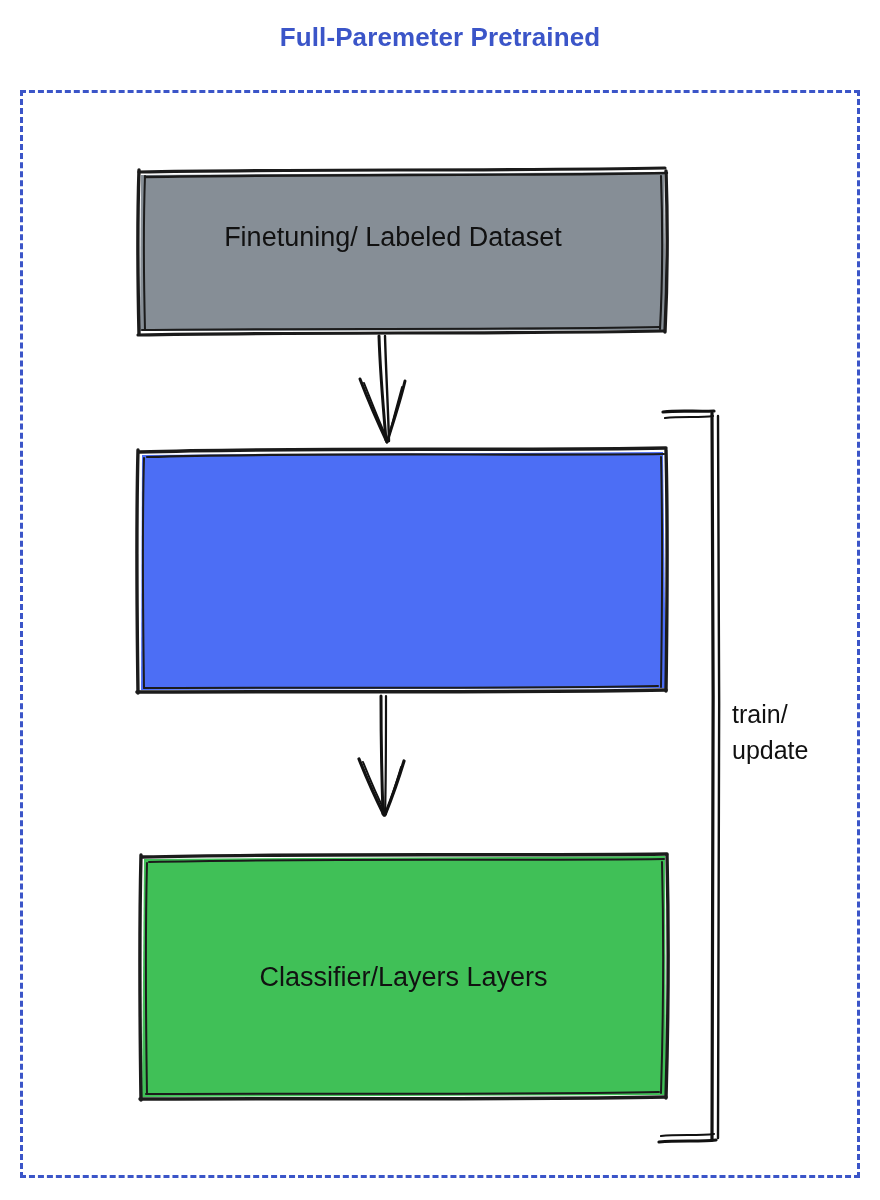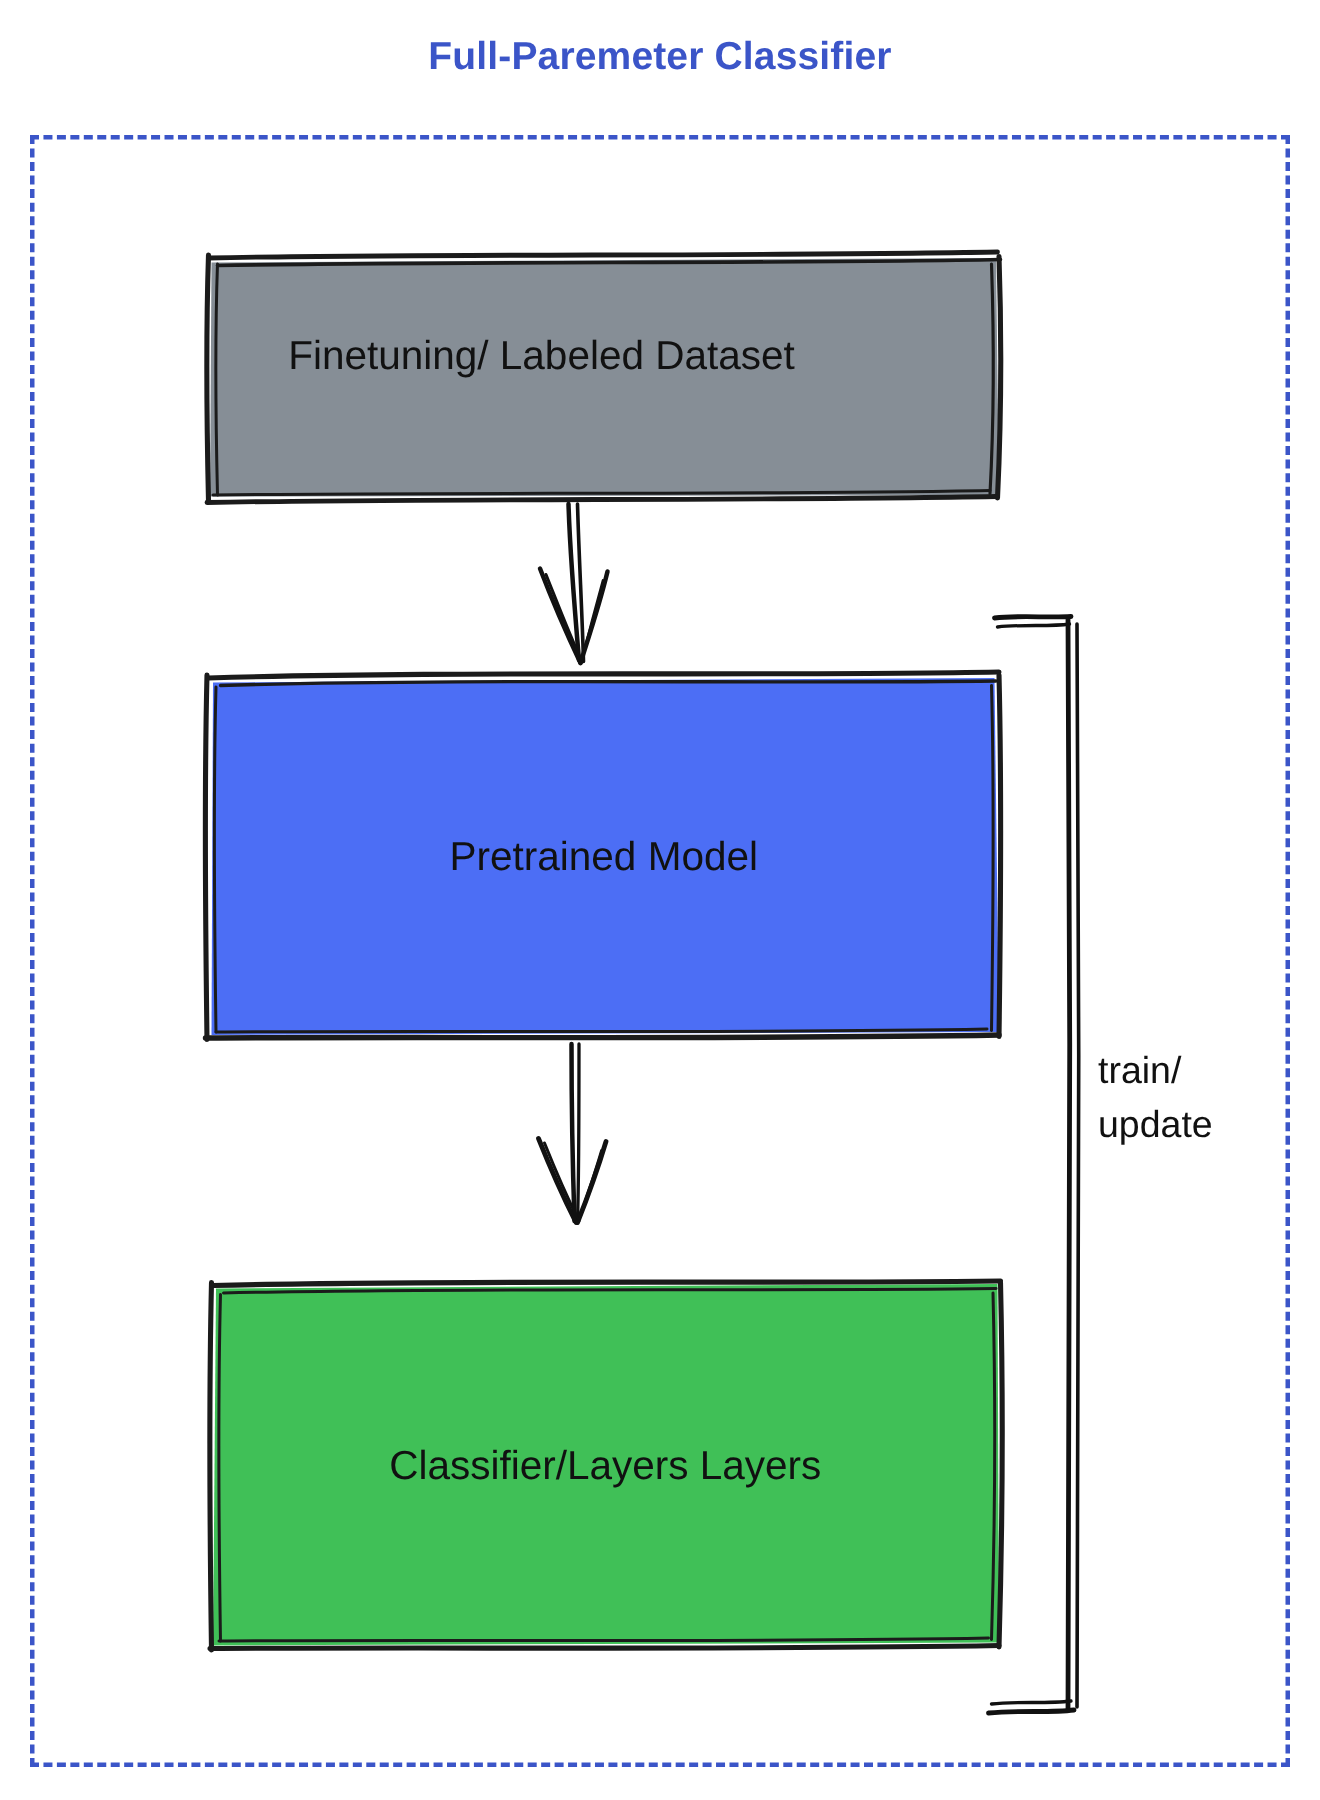--- a/index.html
+++ b/index.html
@@ -64,20 +64,21 @@
     font-size: 27px;
     font-family: "Liberation Sans", sans-serif;
     white-space: nowrap;
     user-select: none;
   }
 
   #label-dataset {
     left: 137px;
     top: 222px;
     width: 448px;
+    padding-left: 32px;
   }
   #label-pretrained {
     left: 138px;
     top: 556px;
     width: 529px;
   }
   #label-classifier {
     left: 140px;
     top: 962px;
     width: 527px;
@@ -95,21 +96,21 @@
     text-align: left;
     white-space: pre-line;
     user-select: none;
   }
 </style>
 </head>
 <body>
 
 <div id="canvas">
 
-  <div id="diagram-title">Full-Paremeter Classifier</div>
+  <div id="diagram-title">Full-Paremeter Pretrained</div>
 
   <div id="outer-frame"></div>
 
   <svg class="svg-layer" viewBox="0 0 880 1200">
 
     <g>
 
       <path d="M 141 175 L 664 172 L 666 330 L 140 331 Z" fill="#868e96"></path>
 
       <path d="M 139 172 C 280 169, 500 171, 665 168" fill="none" stroke="#1b1b1b" stroke-width="3.2" stroke-linecap="round"></path>
@@ -174,20 +175,19 @@
       <path d="M 718 416 C 720 650, 719 930, 718 1138" fill="none" stroke="#111111" stroke-width="2.4" stroke-linecap="round"></path>
 
       <path d="M 716 1140 C 700 1142, 680 1140, 659 1142" fill="none" stroke="#111111" stroke-width="3.2" stroke-linecap="round"></path>
       <path d="M 714 1134 C 698 1136, 678 1134, 661 1136" fill="none" stroke="#111111" stroke-width="2.2" stroke-linecap="round"></path>
     </g>
 
   </svg>
 
   <div class="node-label" id="label-dataset">Finetuning/ Labeled Dataset</div>
 
-  <div class="node-label" id="label-pretrained">Pretrained Model</div>
 
   <div class="node-label" id="label-classifier">Classifier/Layers Layers</div>
 
   <div id="edge-label-train-update">train/
 update</div>
 
 </div>
 
 </body></html>

